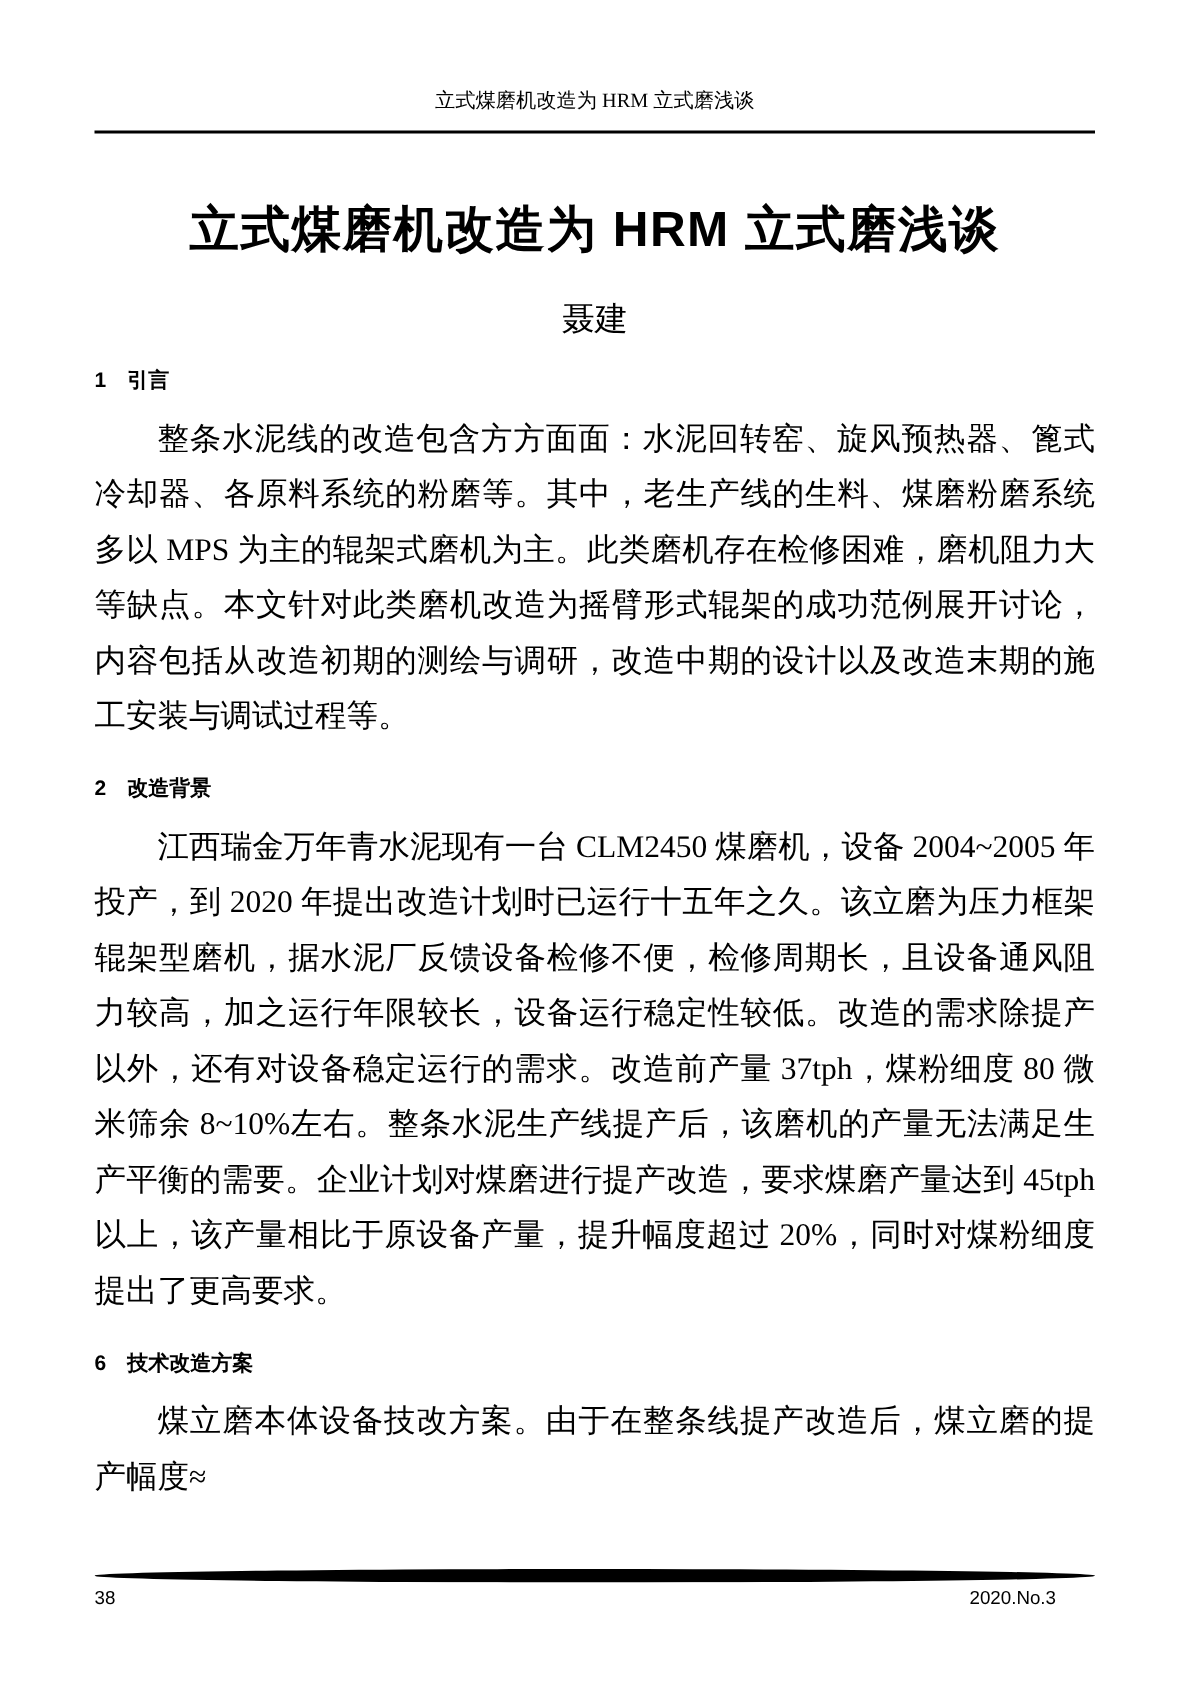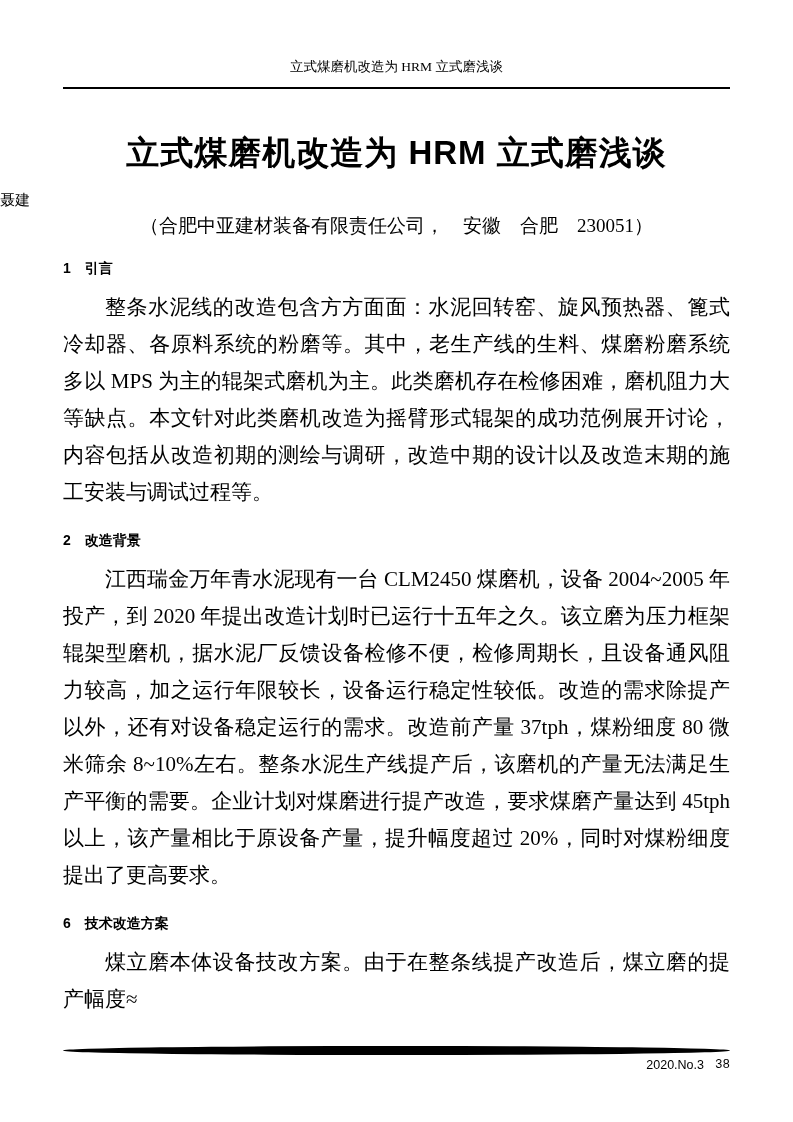--- a/index.html
+++ b/index.html
@@ -25,22 +25,23 @@
   .article-title {
     margin: 41px 63px 0;
     text-align: center;
     font-family: "Liberation Sans", "DejaVu Sans", sans-serif;
     font-weight: bold;
     font-size: 33px;
     line-height: 46px;
     letter-spacing: 1px;
   }
   .author {
-    margin-top: 13px;
-    font-size: 15px;
+    margin-top: 25px;
+    text-align: center;
+    font-size: 22px;
     line-height: 23px;
   }
   .affiliation {
     text-align: center;
     font-size: 19px;
     line-height: 27px;
   }
   .section-heading {
     margin: 14px 63px 6px;
     font-family: "Liberation Sans", "DejaVu Sans", sans-serif;
@@ -64,37 +65,36 @@
   }
   .footer-rule { display: block; width: 100%; height: 9px; }
   .footer-row {
     position: relative;
     height: 16px;
     margin-top: 2px;
     font-family: "Liberation Sans", "DejaVu Sans", sans-serif;
     font-size: 12.5px;
     line-height: 16px;
   }
-  .page-number { position: absolute; left: 0; right: 0; text-align: right; font-family: Liberation Mono, monospace; }
+  .page-number { position: absolute; left: 0; right: 0; text-align: left; }
   .issue { position: absolute; right: 26px; top: 0; }
 </style>
 </head>
 <body>
 
 <div class="page">
 
   <header class="running-header">
     <div>立式煤磨机改造为 HRM 立式磨浅谈</div>
   </header>
 
   <h1 class="article-title">立式煤磨机改造为 HRM 立式磨浅谈</h1>
 
   <div class="author">聂建</div>
 
-  <div class="affiliation">（合肥中亚建材装备有限责任公司，　安徽　合肥　230051）</div>
 
   <section>
     <h2 class="section-heading">1　引言</h2>
     <p class="body-para">整条水泥线的改造包含方方面面：水泥回转窑、旋风预热器、篦式冷却器、各原料系统的粉磨等。其中，老生产线的生料、煤磨粉磨系统多以 MPS 为主的辊架式磨机为主。此类磨机存在检修困难，磨机阻力大等缺点。本文针对此类磨机改造为摇臂形式辊架的成功范例展开讨论，内容包括从改造初期的测绘与调研，改造中期的设计以及改造末期的施工安装与调试过程等。</p>
   </section>
 
   <section>
     <h2 class="section-heading">2　改造背景</h2>
     <p class="body-para">江西瑞金万年青水泥现有一台 CLM2450 煤磨机，设备 2004~2005 年投产，到 2020 年提出改造计划时已运行十五年之久。该立磨为压力框架辊架型磨机，据水泥厂反馈设备检修不便，检修周期长，且设备通风阻力较高，加之运行年限较长，设备运行稳定性较低。改造的需求除提产以外，还有对设备稳定运行的需求。改造前产量 37tph，煤粉细度 80 微米筛余 8~10%左右。整条水泥生产线提产后，该磨机的产量无法满足生产平衡的需要。企业计划对煤磨进行提产改造，要求煤磨产量达到 45tph 以上，该产量相比于原设备产量，提升幅度超过 20%，同时对煤粉细度提出了更高要求。</p>
   </section>

